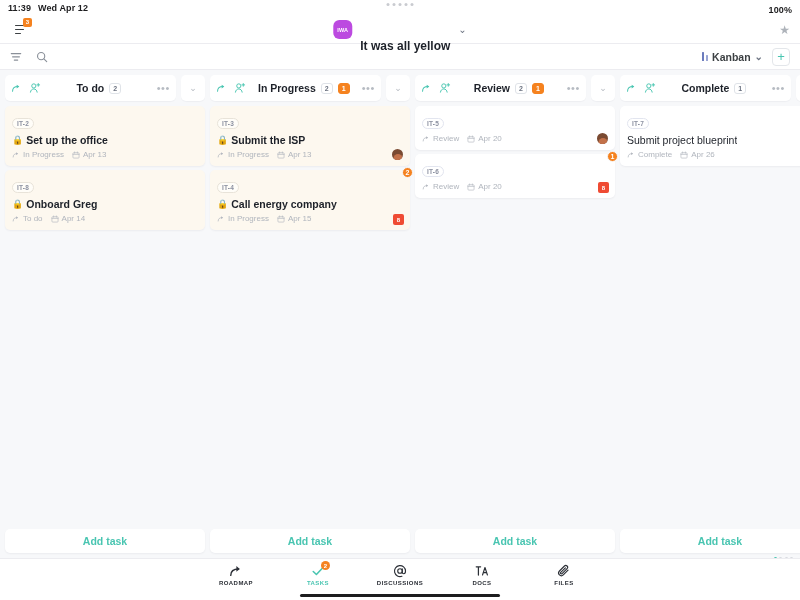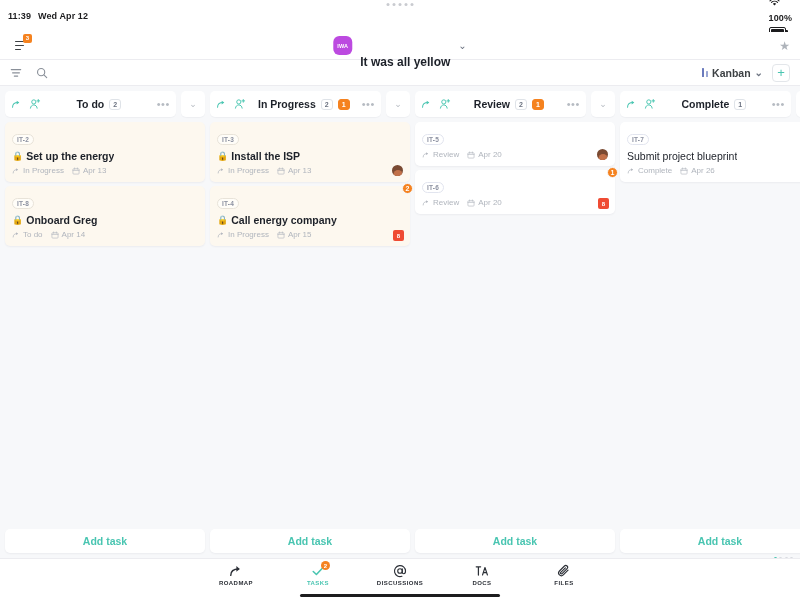--- a/index.html
+++ b/index.html
@@ -8,21 +8,21 @@
     font-family: "Liberation Sans", sans-serif;
     background: #f7f8fa;
     overflow: hidden;
     -webkit-font-smoothing: antialiased;
   }
   .app { position: relative; width: 800px; height: 600px; display: flex; flex-direction: column; background:#f7f8fa; }
 
   
   .statusbar {
     height: 16px; flex: 0 0 16px; background:#ffffff;
-    display:flex; align-items:center; padding:16px 8px;
+    display:flex; align-items:center; padding:0 8px;
     font-size: 9px; font-weight: 700; color:#1c1c1e; letter-spacing:.1px;
   }
   .sb-left { display:flex; align-items:center; gap:7px; }
   .sb-right { margin-left:auto; display:flex; align-items:flex-start; gap:4px; font-weight:600;flex-direction:column; }
   .sb-dots { position:absolute; left:50%; transform:translateX(-50%); top:3px;
              display:flex; gap:3px; }
   .sb-dots i { width:3px; height:3px; border-radius:50%; background:#c9cbd0; display:block; }
   .battery { width:17px; height:8px; border:1px solid #1c1c1e; border-radius:2px; position:relative; padding:1px; }
   .battery::after { content:""; position:absolute; right:-3px; top:2px; width:1.5px; height:3px; background:#1c1c1e; border-radius:0 1px 1px 0; }
   .battery i { display:block; height:100%; width:100%; background:#1c1c1e; border-radius:1px; }
@@ -264,21 +264,21 @@
           </div>
           <span class="col-dots">•••</span>
         </div>
         <div class="col-chev">⌄</div>
       </div>
       <div class="cards">
         <div class="card locked">
           <span class="card-id">IT-2</span>
           <div class="card-title-row">
             <span class="lock">🔒</span>
-            <span class="card-title">Set up the energy</span>
+            <span class="card-title">Set up the office</span>
           </div>
           <div class="card-meta">
             <span class="meta-item">
               <svg width="8" height="8" viewBox="0 0 14 14">
                   <path d="M2 10.5c0-4 2.6-6 7-6" stroke="#b0b5bd" stroke-width="1.3" fill="none" stroke-linecap="round"></path>
                   <path d="M7.2 2.3 10.6 4.6 7.2 7" fill="#b0b5bd"></path>
                 </svg>
               <em style="font-style:normal">In Progress</em>
             </span>
             <span class="meta-item">
@@ -339,21 +339,21 @@
           </div>
           <span class="col-dots">•••</span>
         </div>
         <div class="col-chev">⌄</div>
       </div>
       <div class="cards">
         <div class="card locked">
           <span class="card-id">IT-3</span>
           <div class="card-title-row">
             <span class="lock">🔒</span>
-            <span class="card-title">Install the ISP</span>
+            <span class="card-title">Submit the ISP</span>
           </div>
           <div class="card-meta">
             <span class="meta-item">
               <svg width="8" height="8" viewBox="0 0 14 14">
                   <path d="M2 10.5c0-4 2.6-6 7-6" stroke="#b0b5bd" stroke-width="1.3" fill="none" stroke-linecap="round"></path>
                   <path d="M7.2 2.3 10.6 4.6 7.2 7" fill="#b0b5bd"></path>
                 </svg>
               <em style="font-style:normal">In Progress</em>
             </span>
             <span class="meta-item">

